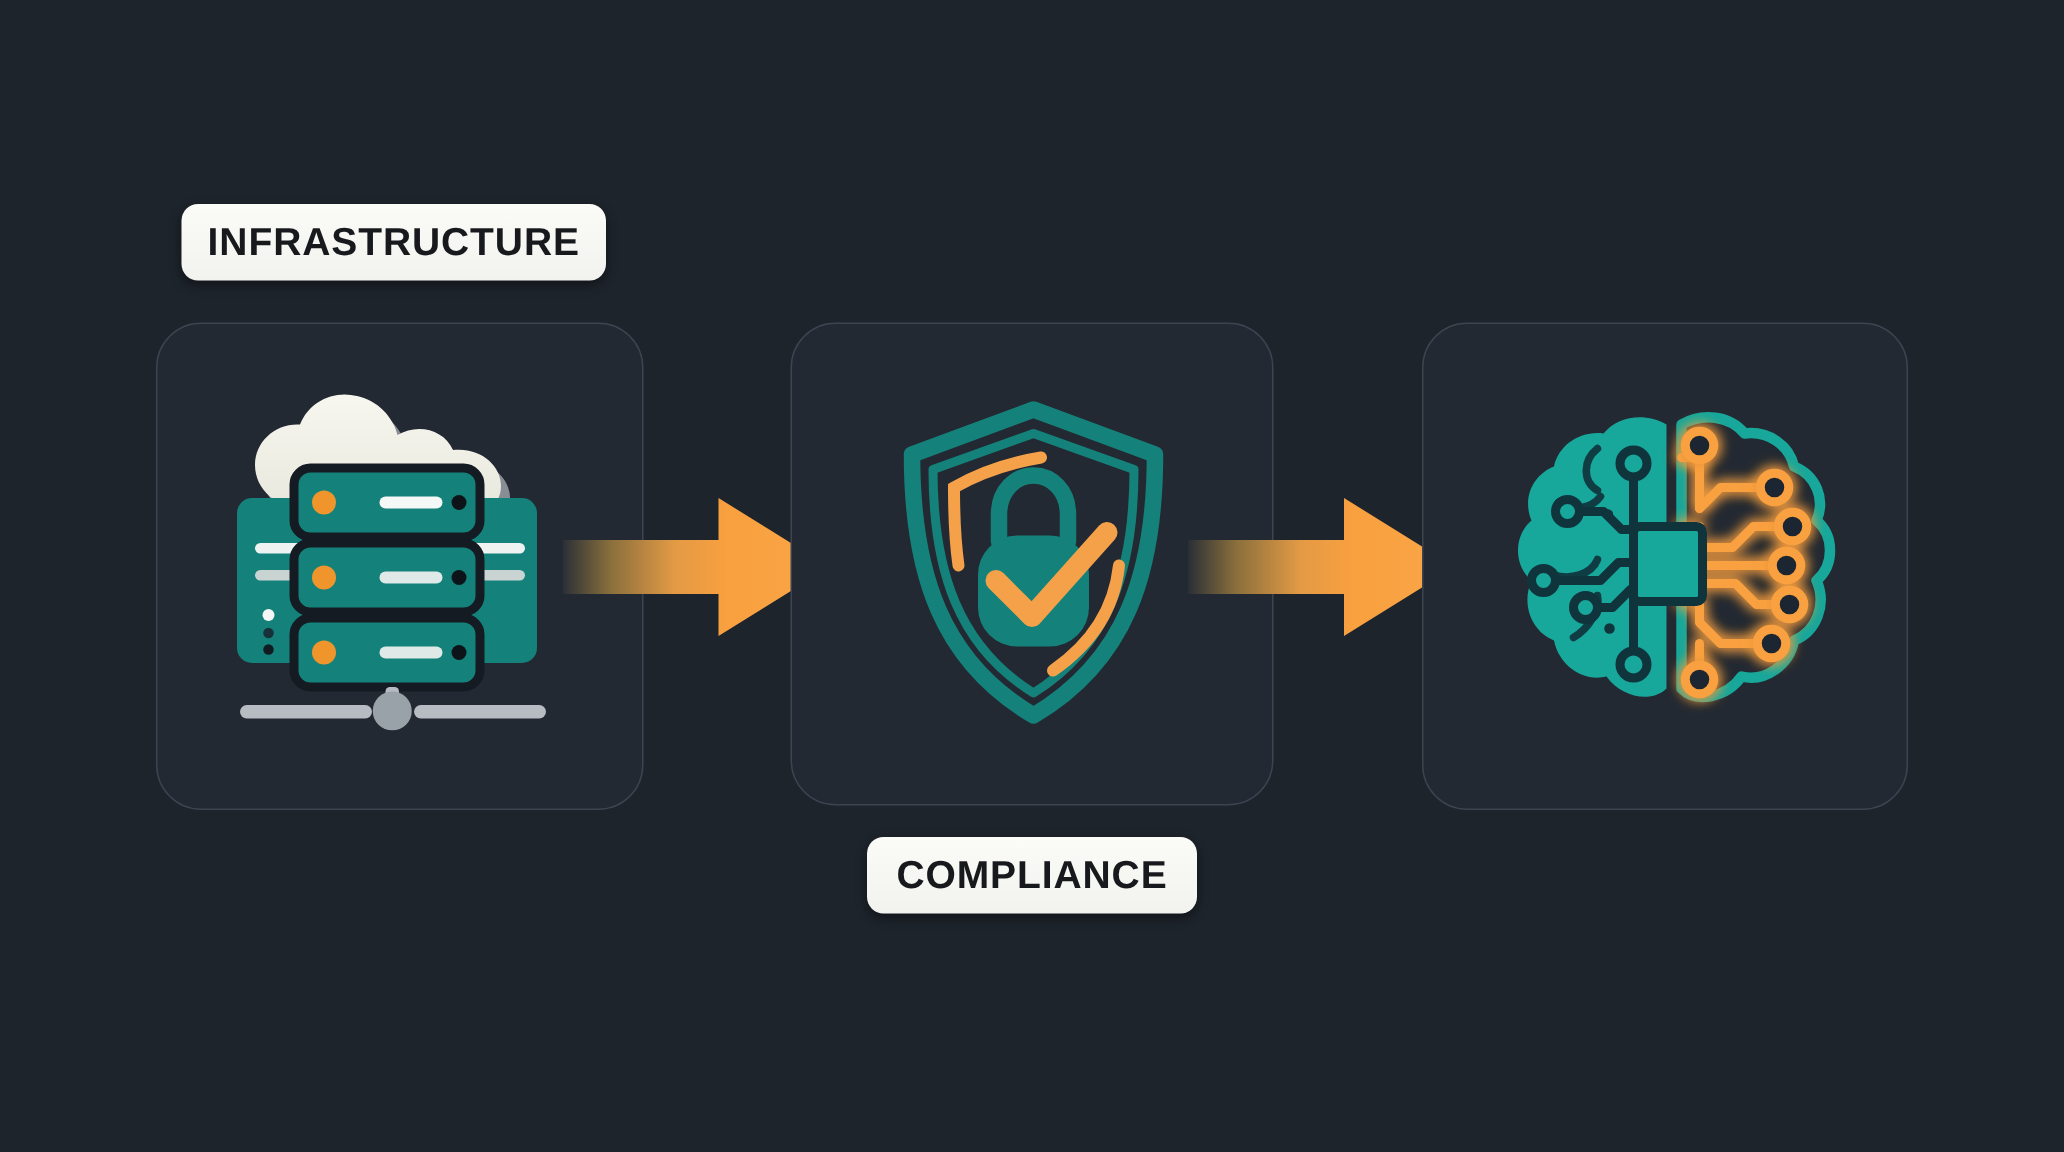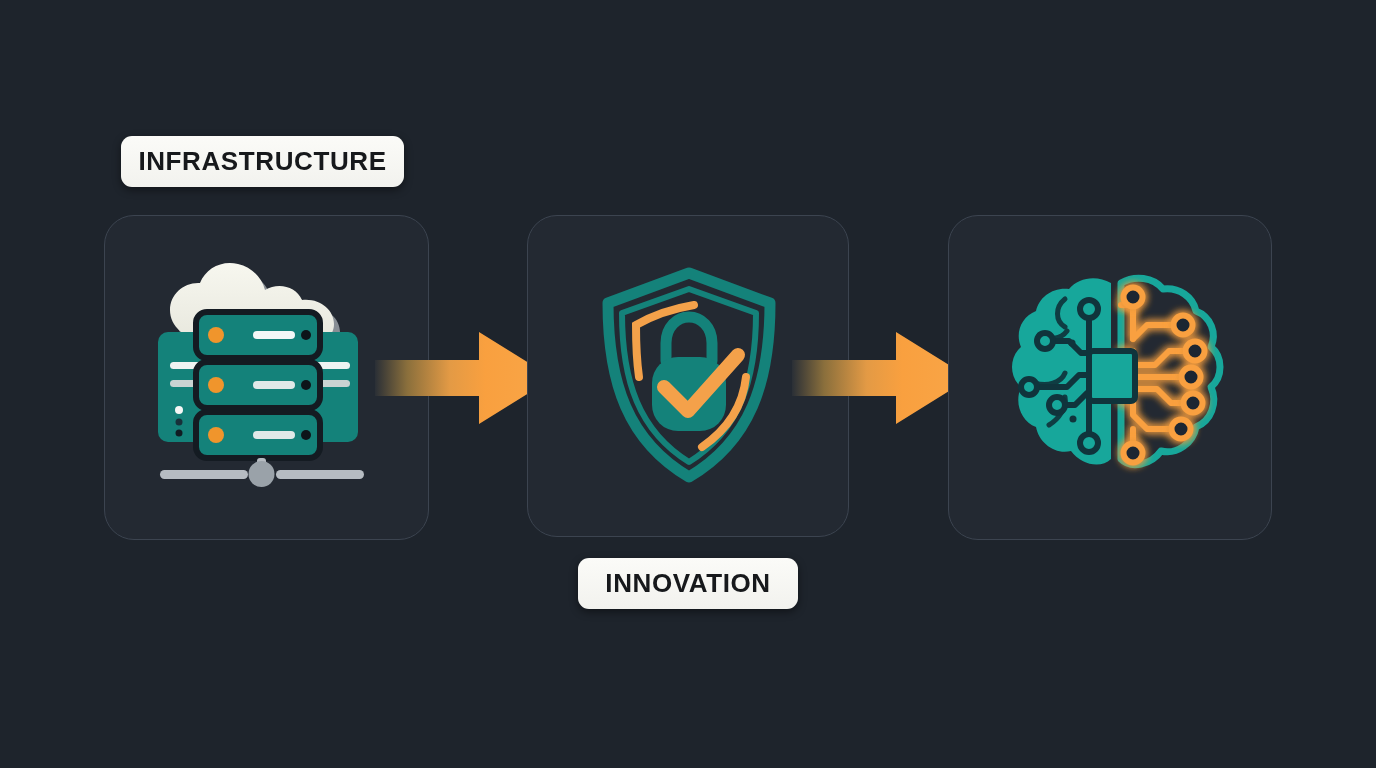--- a/index.html
+++ b/index.html
@@ -142,21 +142,21 @@
       <path d="M148 112 C145 140 130 164 104 182" fill="none" stroke="#f4a14a" stroke-width="8" stroke-linecap="round"></path>
 
       <path d="M68 96 L68 78 C68 62 79 52 91 52 C103 52 114 62 114 78 L114 96" fill="none" stroke="#14827a" stroke-width="11" stroke-linecap="round"></path>
 
       <rect x="54" y="92" width="74" height="74" rx="26" fill="#14827a"></rect>
 
       <path d="M66 122 L90 146 L140 90" fill="none" stroke="#f4a14a" stroke-width="14" stroke-linecap="round" stroke-linejoin="round"></path>
     </svg>
   </div>
 
-  <div class="badge" id="badge-2">INNOVATION</div>
+  <div class="badge" id="badge-2">COMPLIANCE</div>
 
   <div class="arrow" id="arrow-2">
     <svg viewBox="0 0 180 120" width="180" height="120">
       <defs>
         <linearGradient id="arrowG2" x1="0" y1="0" x2="1" y2="0">
           <stop offset="0" stop-color="#2a2f36"></stop>
           <stop offset="0.18" stop-color="#8a6f3c"></stop>
           <stop offset="0.42" stop-color="#e39a45"></stop>
           <stop offset="0.62" stop-color="#f9a03f"></stop>
           <stop offset="1" stop-color="#f9a648"></stop>

